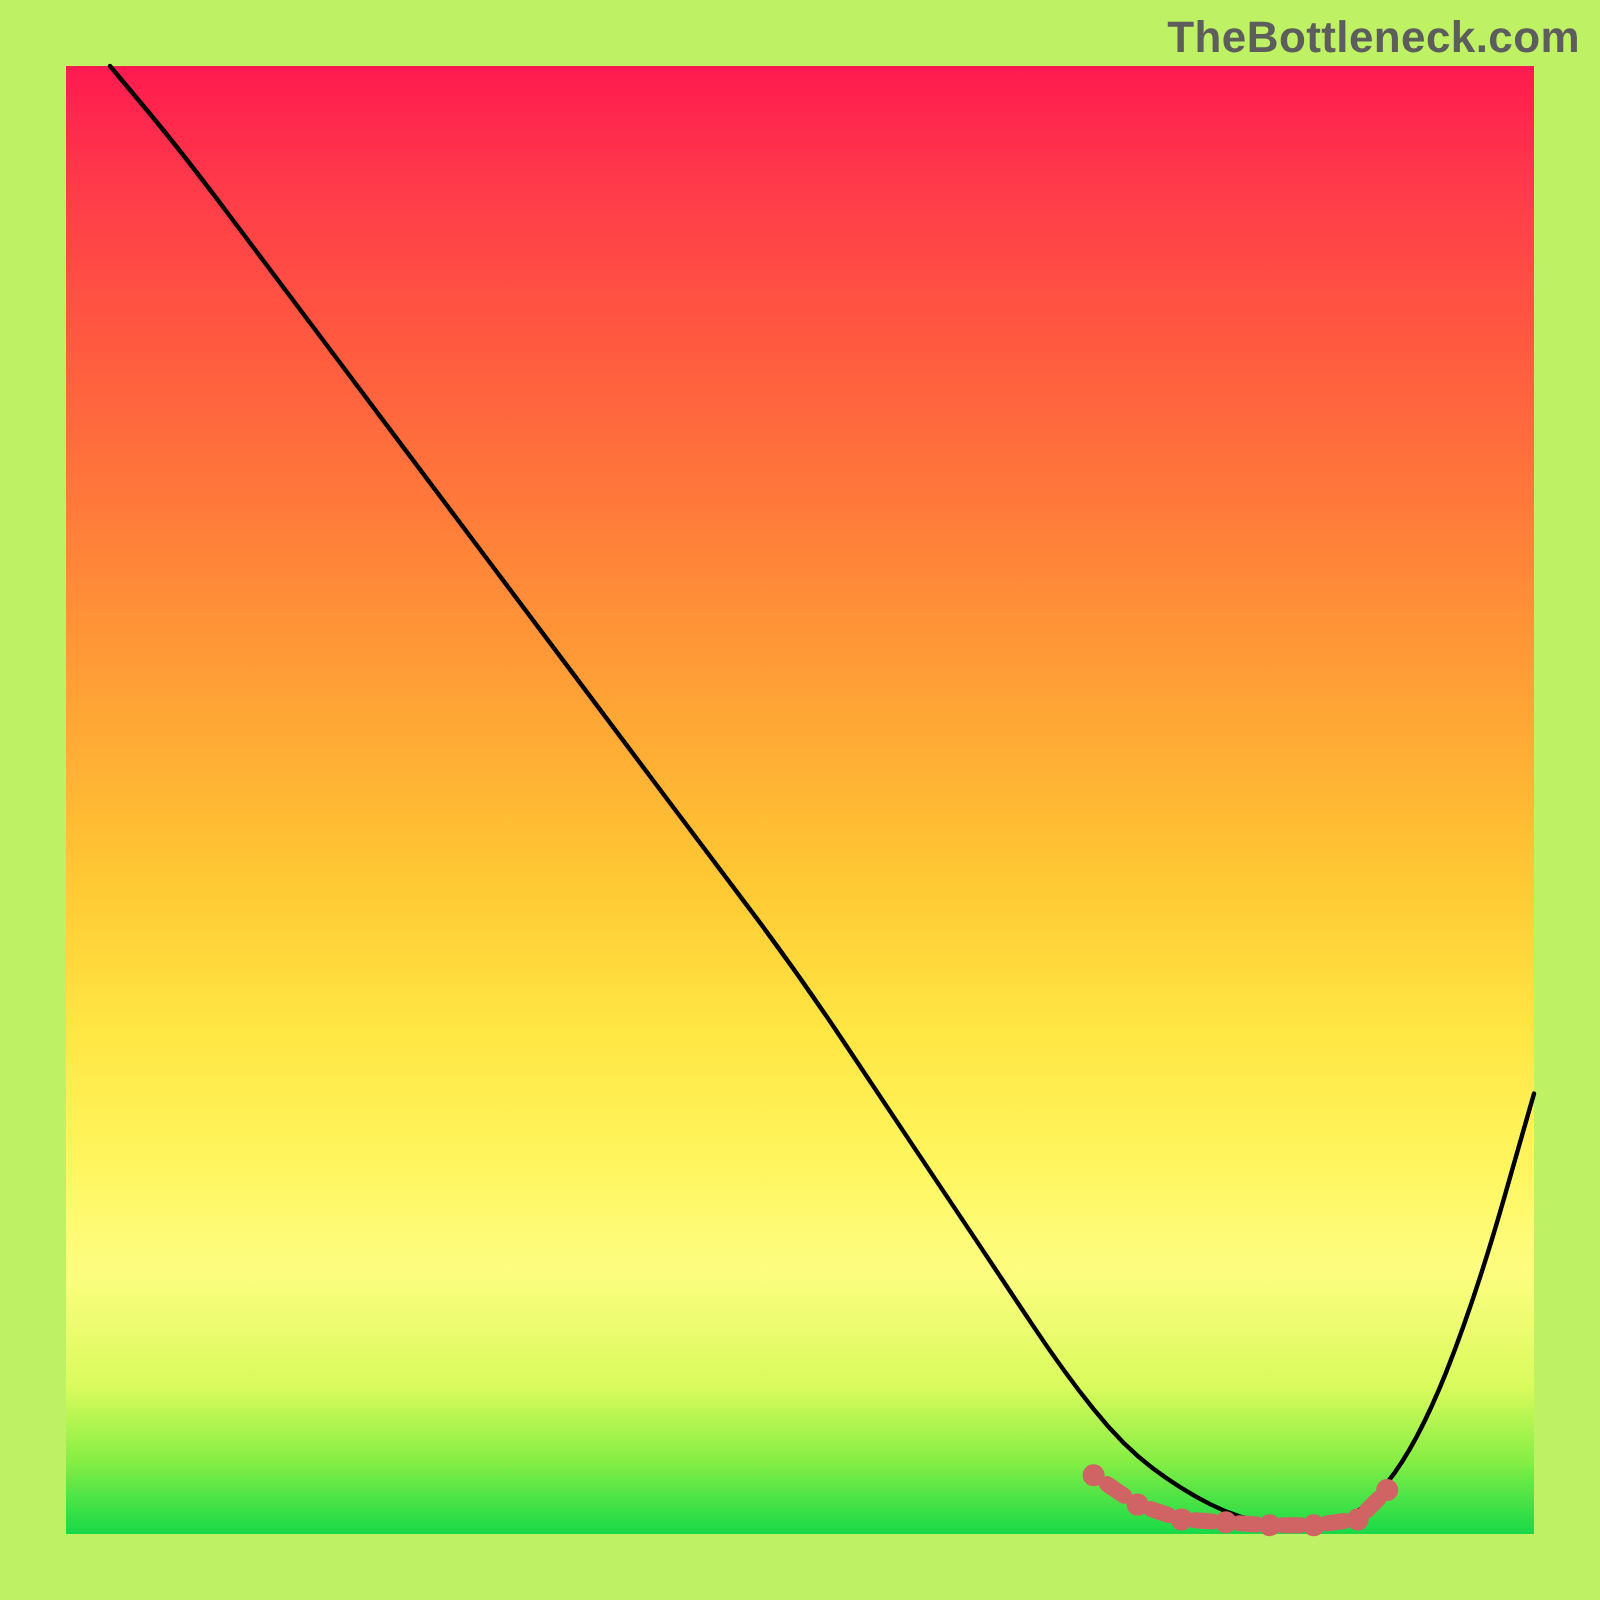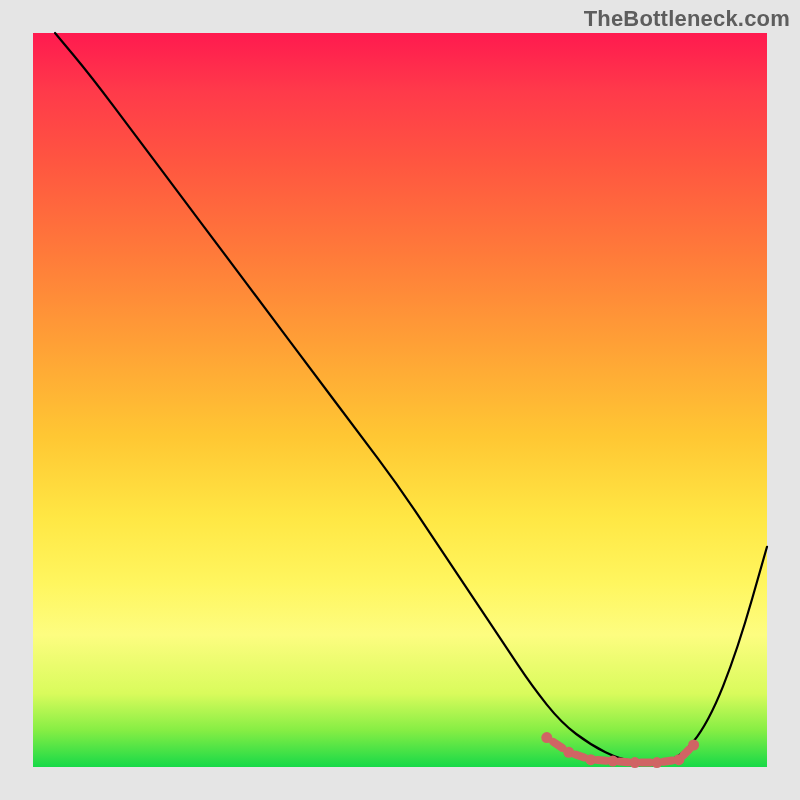--- a/index.html
+++ b/index.html
@@ -8,21 +8,21 @@
     width: 800px;
     height: 800px;
     background: #000;
     overflow: hidden;
     font-family: Arial, Helvetica, sans-serif;
   }
   .stage {
     position: relative;
     width: 800px;
     height: 800px;
-    background: #e5e5e5;
+    background: #bef264;
   }
   .watermark {
     position: absolute;
     top: 6px;
     right: 10px;
     color: #5d5d5d;
     font-size: 22px;
     font-weight: 600;
     letter-spacing: 0.2px;
     user-select: none;

